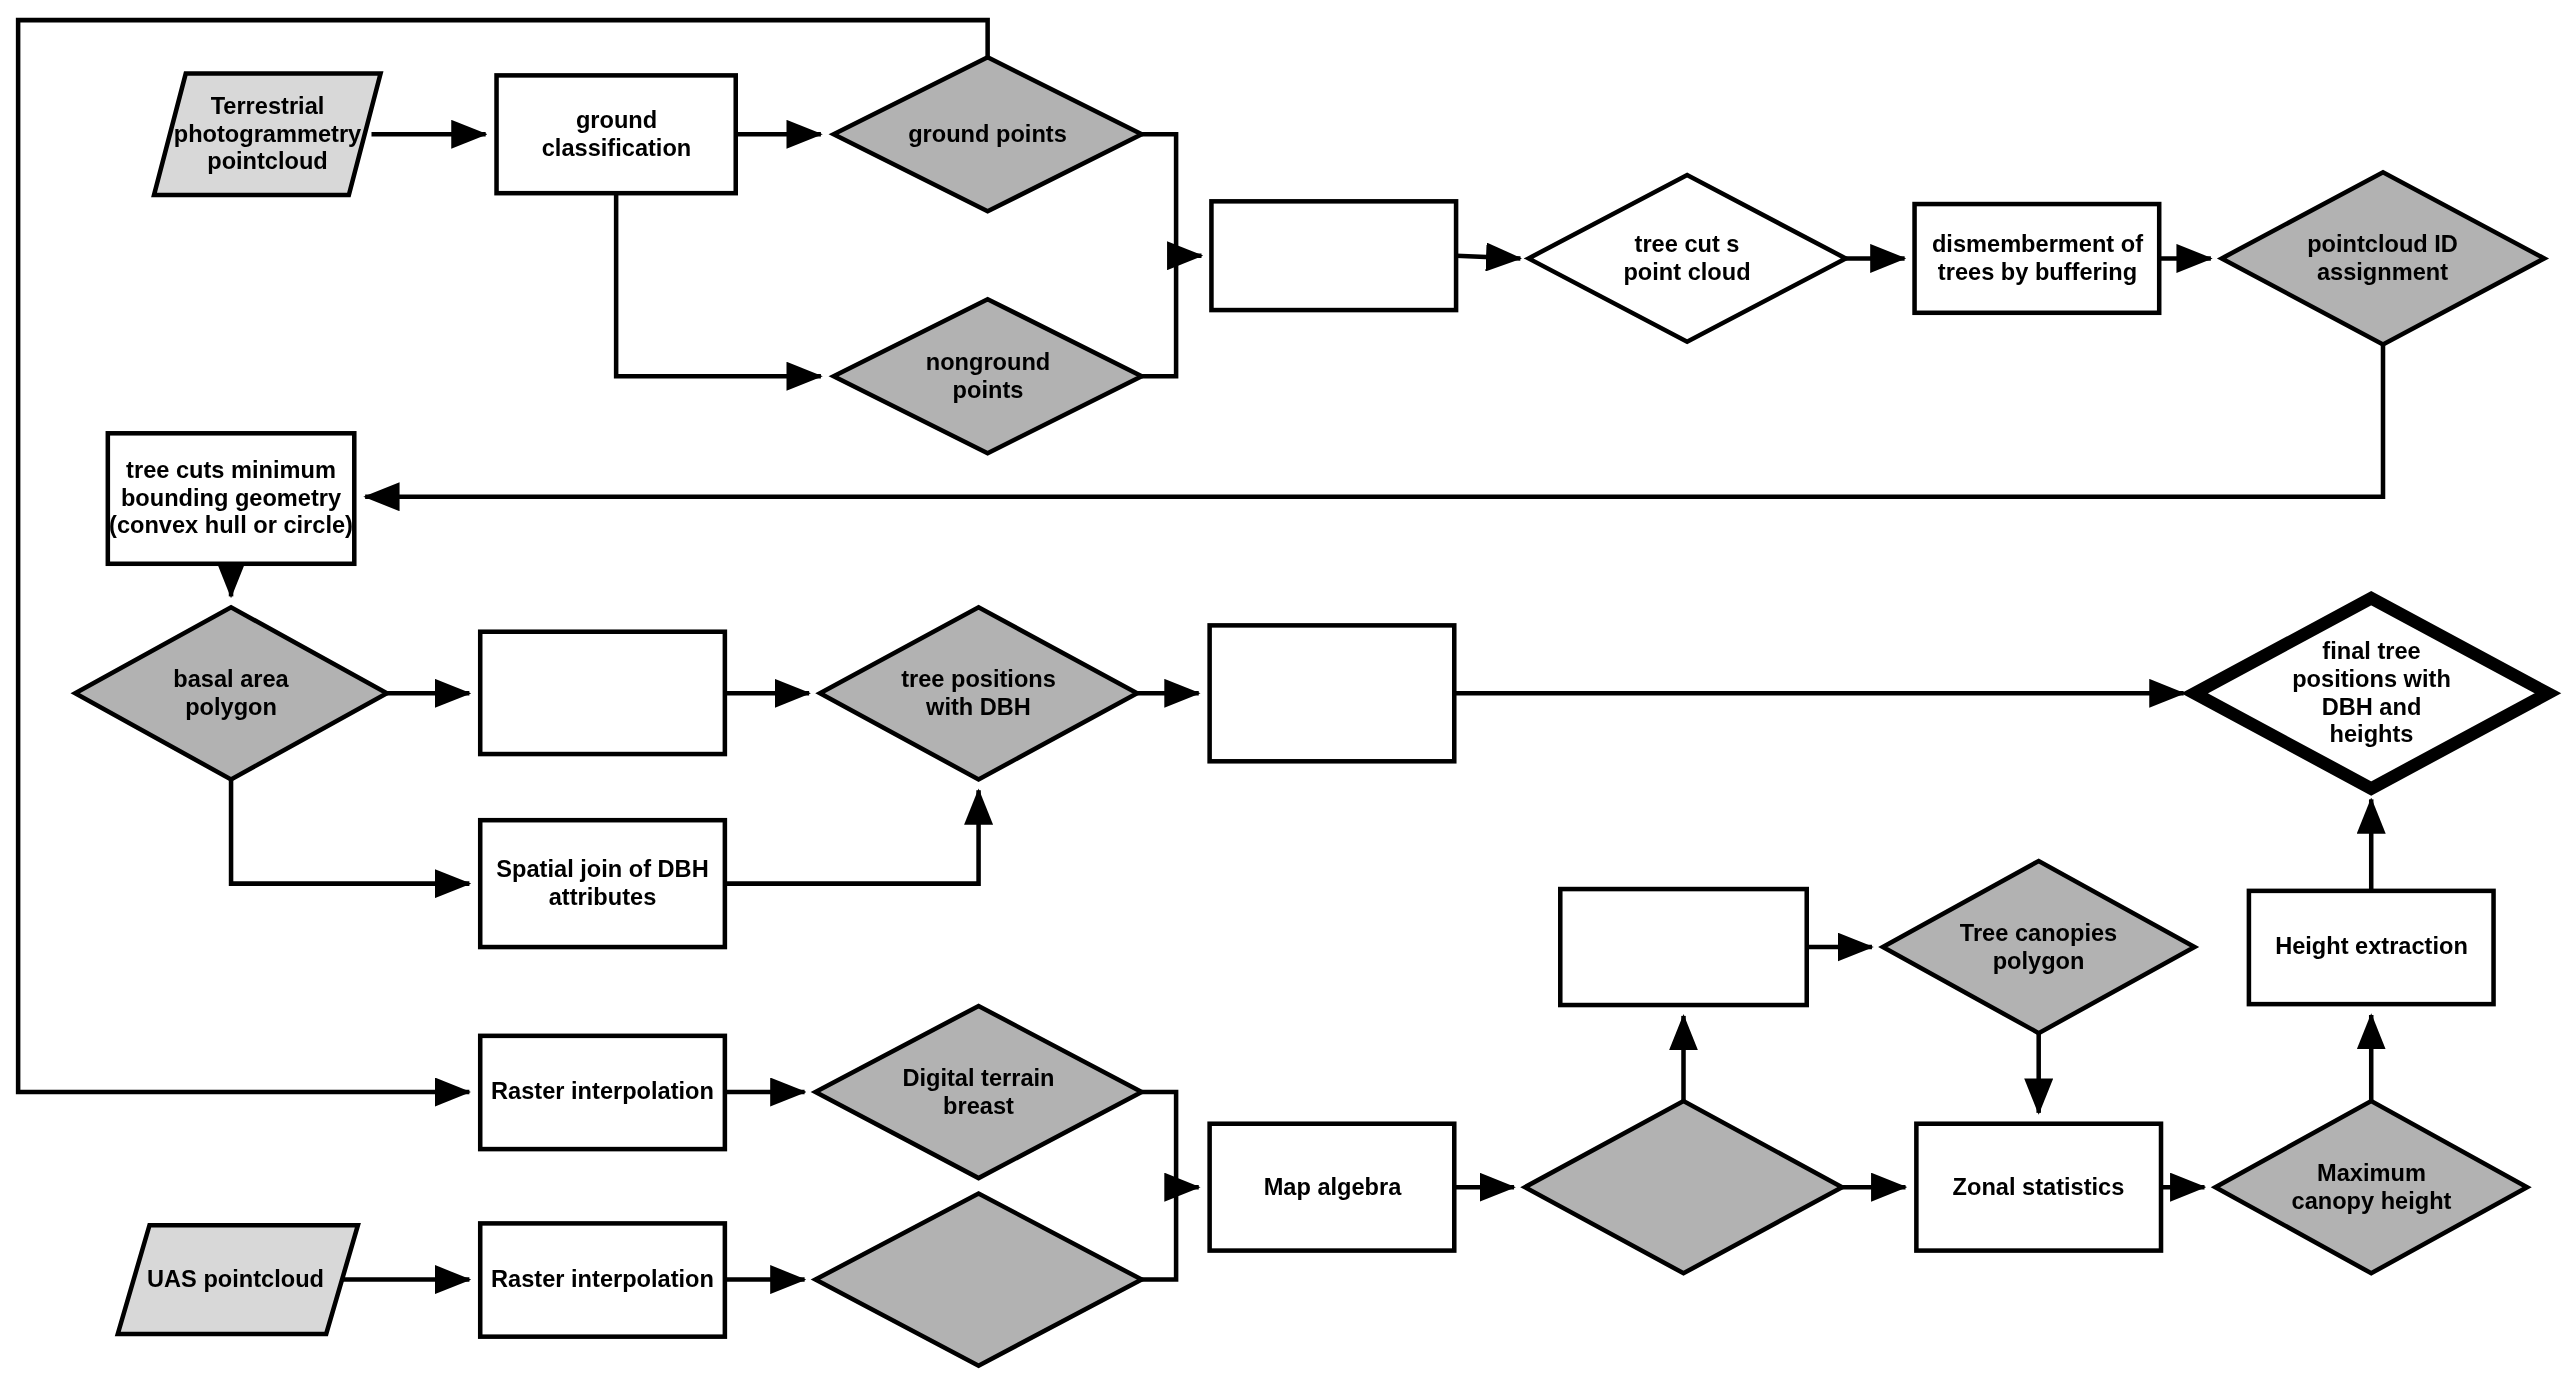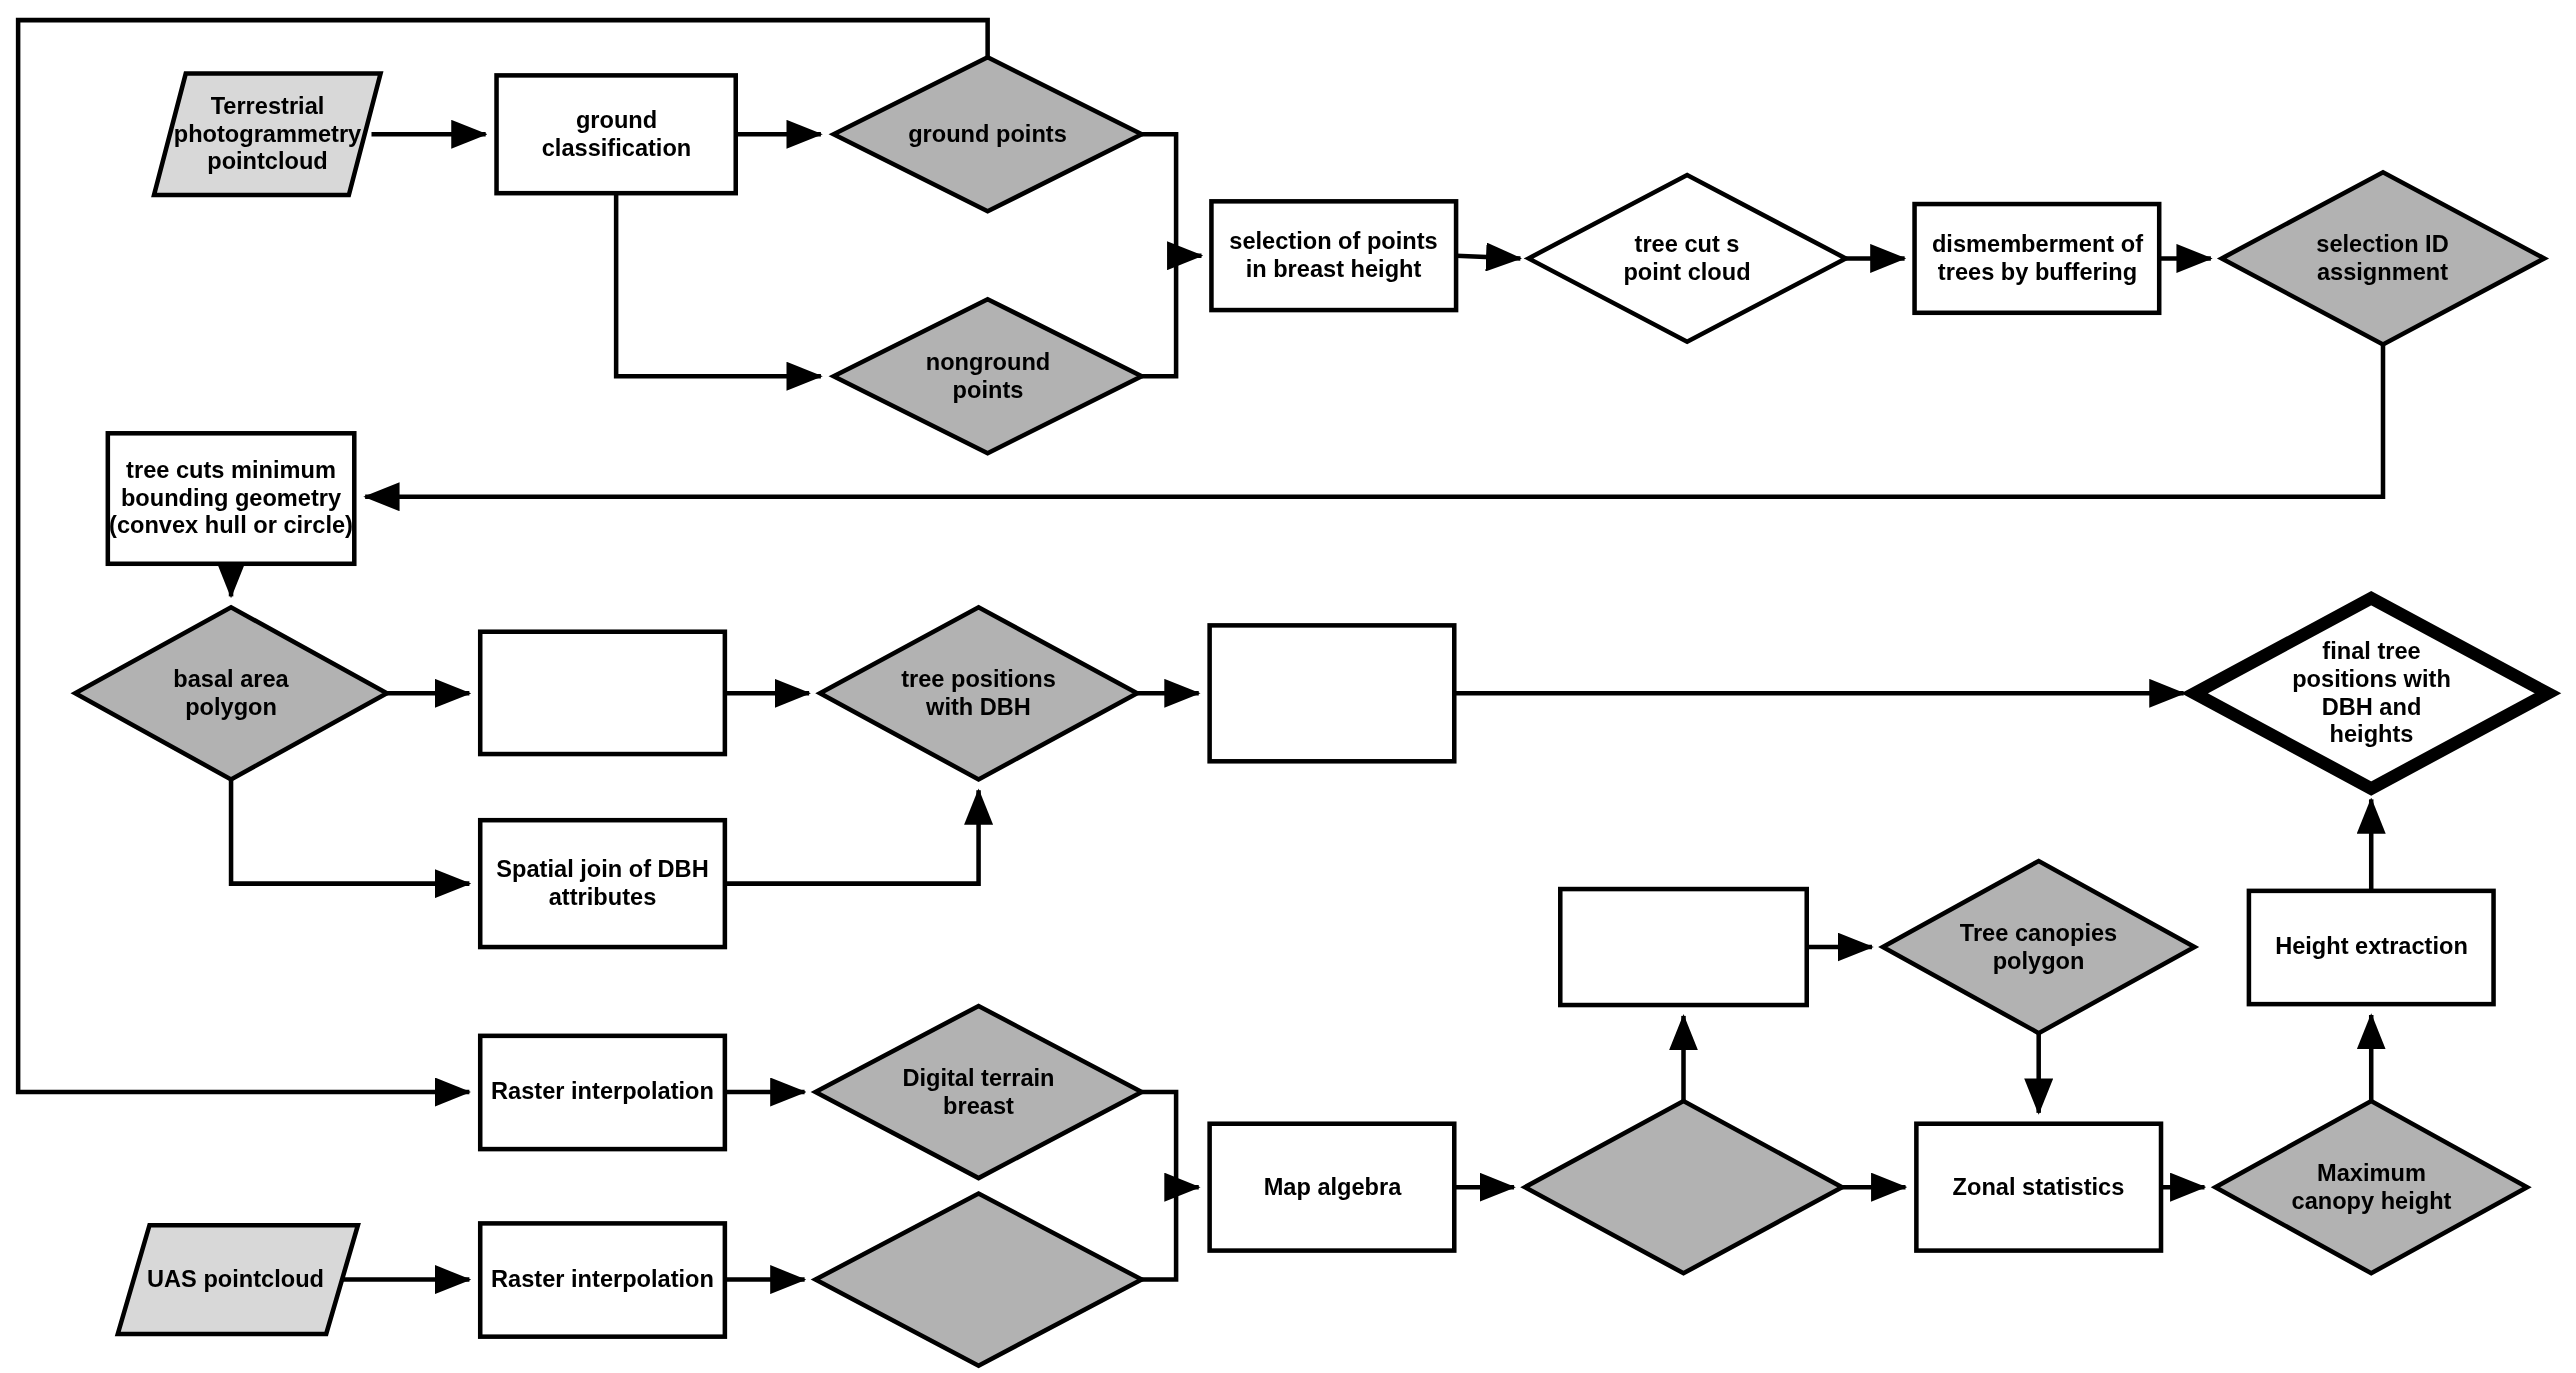--- a/index.html
+++ b/index.html
@@ -84,24 +84,23 @@
     <polygon class="diamond-gray" points="2445,1310 2617,1215 2789,1310 2617,1405"></polygon>
     <polygon class="para" points="165,1352 395,1352 360,1472 130,1472"></polygon>
     <rect class="rect-node" x="530" y="1350" width="270" height="125"></rect>
     <polygon class="diamond-gray" points="900,1412 1080,1317 1260,1412 1080,1507"></polygon>
   </svg>
 
   <div class="lbl" style="left:168px;top:80px;width:199px;height:109px">Terrestrial photogrammetry pointcloud</div>
   <div class="lbl" style="left:503px;top:80px;width:227px;height:109px">ground classification</div>
   <div class="lbl" style="left:888px;top:89px;width:199px;height:91px">ground points</div>
   <div class="lbl" style="left:929px;top:331px;width:118px;height:91px">nonground points</div>
-  <div class="lbl" style="left:1220px;top:201px;width:227px;height:109px">selection of points in breast height</div>
   <div class="lbl" style="left:1619px;top:213px;width:136px;height:91px">tree cut s point cloud</div>
   <div class="lbl" style="left:1924px;top:204px;width:227px;height:109px">dismemberment of trees by buffering</div>
-  <div class="lbl" style="left:2283px;top:213px;width:199px;height:91px">selection ID assignment</div>
+  <div class="lbl" style="left:2283px;top:213px;width:199px;height:91px">pointcloud ID assignment</div>
   <div class="lbl" style="left:104px;top:435px;width:254px;height:127px">tree cuts minimum bounding geometry (convex hull or circle)</div>
   <div class="lbl" style="left:172px;top:648px;width:118px;height:91px">basal area polygon</div>
   <div class="lbl" style="left:897px;top:648px;width:163px;height:91px">tree positions with DBH</div>
   <div class="lbl" style="left:2281px;top:630px;width:181px;height:127px">final tree positions with DBH and heights</div>
   <div class="lbl" style="left:489px;top:820px;width:227px;height:127px">Spatial join of DBH attributes</div>
   <div class="lbl" style="left:1939px;top:902px;width:199px;height:91px">Tree canopies polygon</div>
   <div class="lbl" style="left:2258px;top:892px;width:227px;height:109px">Height extraction</div>
   <div class="lbl" style="left:489px;top:1037px;width:227px;height:109px">Raster interpolation</div>
   <div class="lbl" style="left:897px;top:1047px;width:163px;height:91px">Digital terrain breast</div>
   <div class="lbl" style="left:1219px;top:1133px;width:227px;height:109px">Map algebra</div>

